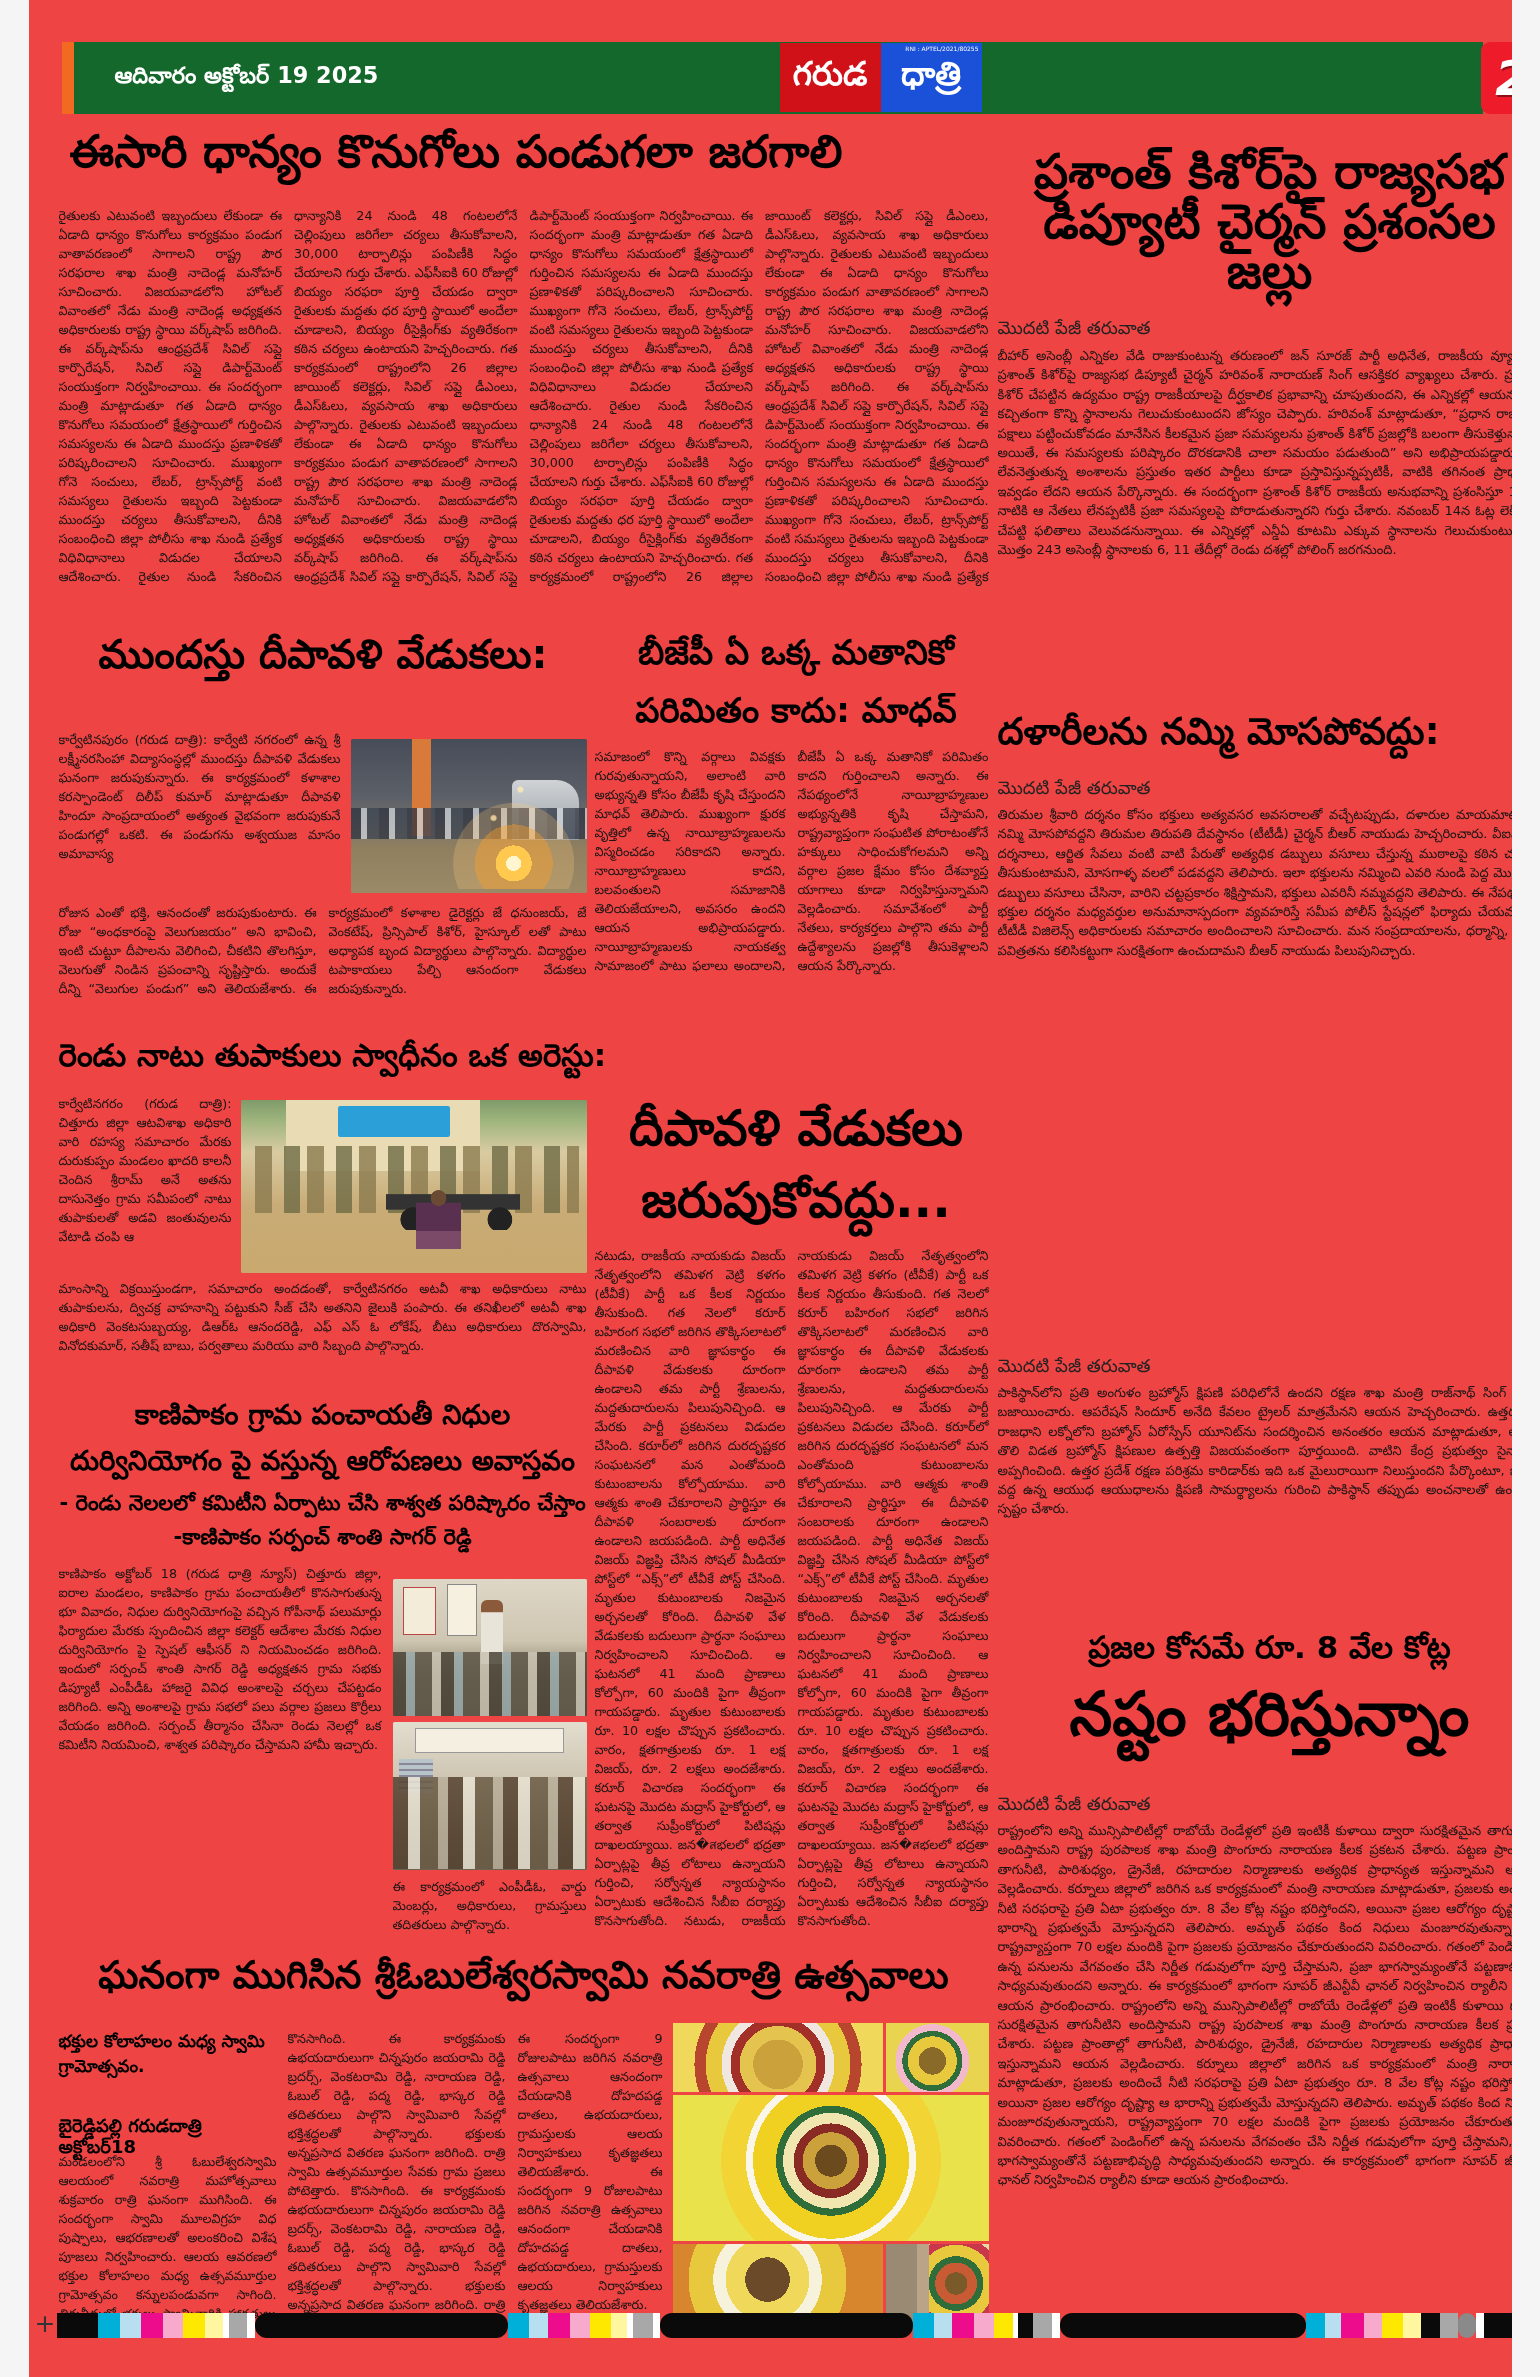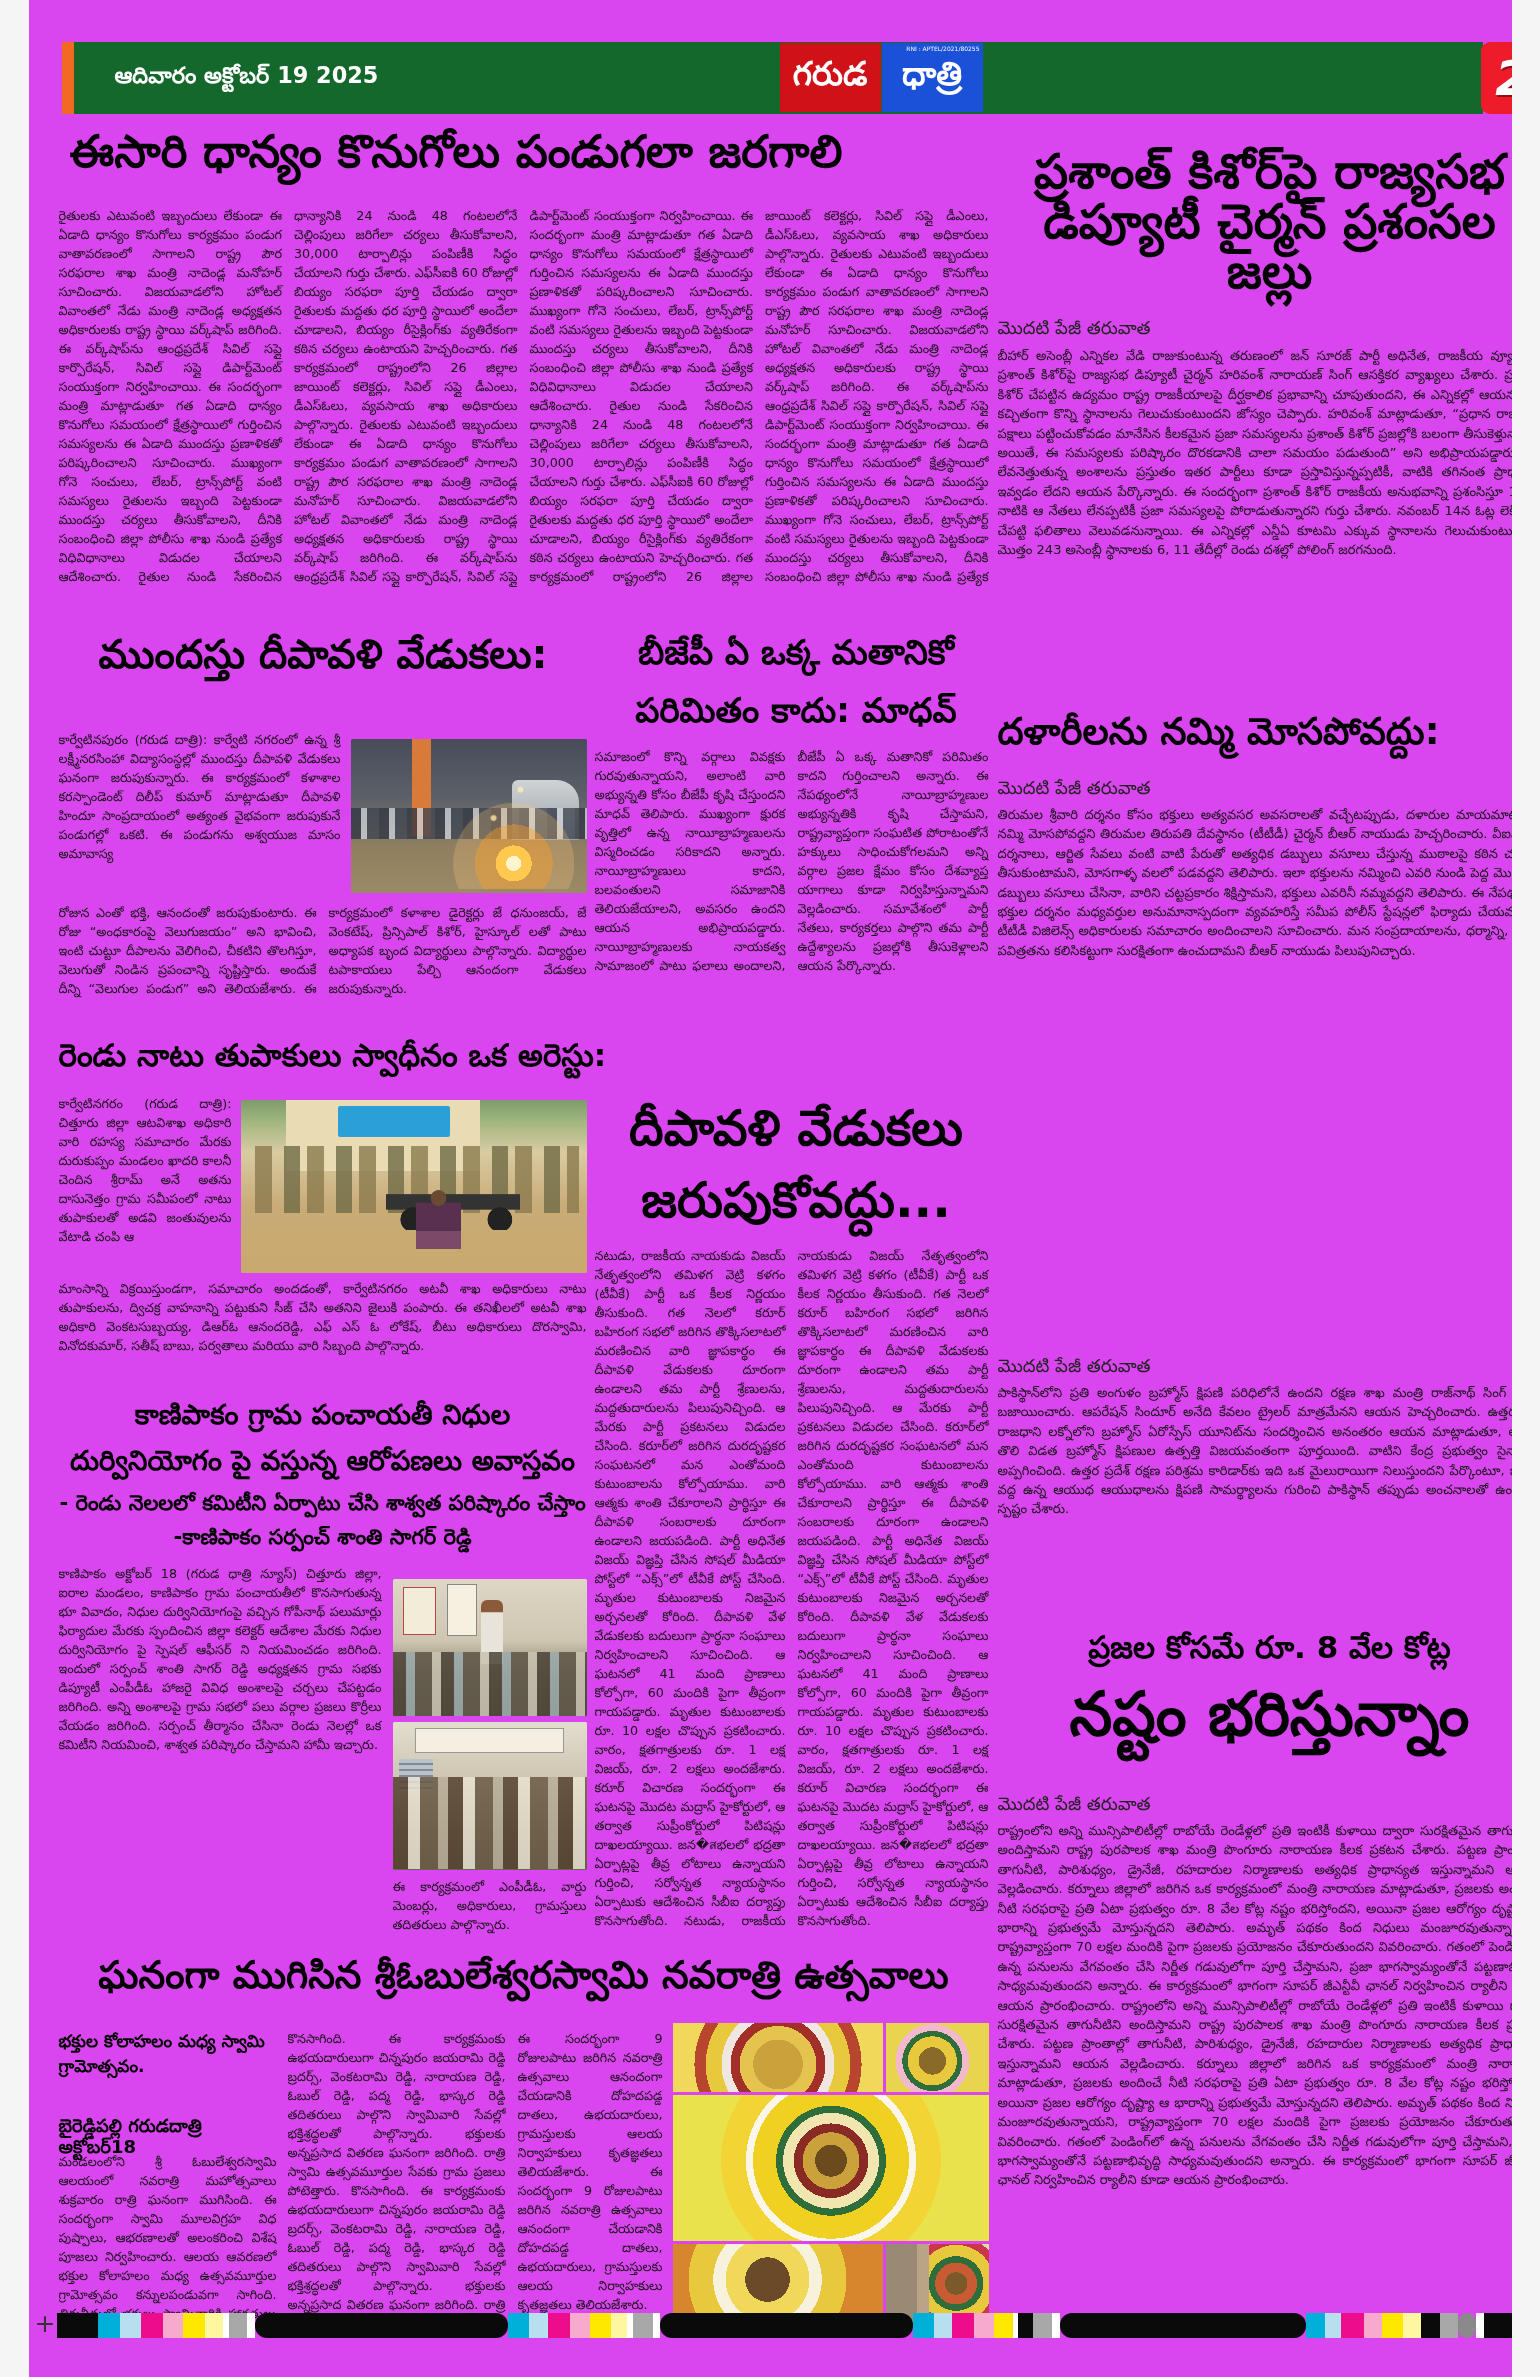--- a/index.html
+++ b/index.html
@@ -1,18 +1,18 @@
 <!DOCTYPE html>
 <html style="font-size:12px"><head>
 <meta charset="utf-8">
 <style>
   *{margin:0;padding:0;box-sizing:border-box}
   html,body{background:#f5f5f5}
   body{font-family:"DejaVu Sans","Liberation Sans",sans-serif;color:#111}
-  .page{position:relative;width:1483px;height:2377px;background:#d946ef;overflow:hidden;margin:0 auto}
+  .page{position:relative;width:1483px;height:2377px;background:#ef4444;overflow:hidden;margin:0 auto}
   .abs{position:absolute}
   .hl{font-weight:bold;color:#000;line-height:1.18}
   .center{text-align:center}
   .just{text-align:justify;text-justify:inter-word}
   .body-txt{font-size:12.7px;line-height:19px;color:#141414;overflow:hidden}
   .body-txt-lg{font-size:13px;line-height:19.4px;color:#141414;overflow:hidden}
   .cols2{column-count:2;column-gap:12px}
   .cols4{column-count:4;column-gap:12px}
   .cont-label{font-size:18px;font-weight:normal;color:#222}
   .photo{overflow:hidden;border-radius:1.5px;position:absolute}
@@ -23,21 +23,21 @@
 </style>
 </head>
 <body>
 
 <div class="page">
 
   <div class="abs" style="left:0;top:0;width:1541px;height:119px;">
     <div class="abs" style="left:33px;top:42px;width:12px;height:72px;background:#f26a21;"></div>
     <div class="abs" style="left:45px;top:42px;width:1409px;height:72px;background:#14682b;"></div>
     <div class="abs" style="left:86px;top:42px;height:72px;display:flex;align-items:center;color:#ffffff;font-weight:bold;font-size:22.4px;">ఆదివారం అక్టోబర్ 19 2025</div>
-    <div class="abs" style="left:751px;top:43px;width:203px;height:69px;display:flex;justify-content:space-between;">
+    <div class="abs" style="left:751px;top:43px;width:203px;height:69px;display:flex;">
       <div style="width:101px;height:69px;background:#d01218;display:flex;align-items:center;justify-content:center;">
         <span style="color:#fff;font-weight:bold;font-size:33px;">గరుడ</span>
       </div>
       <div style="width:101px;height:69px;background:#1b50d8;position:relative;display:flex;align-items:center;justify-content:center;">
         <span style="position:absolute;top:1.5px;right:3px;color:#fff;font-size:6px;">RNI : APTEL/2021/80255</span>
         <span style="color:#fff;font-weight:bold;font-size:33px;">ధాత్రి</span>
       </div>
     </div>
     <div class="abs" style="left:1452px;top:42px;width:63px;height:72px;background:#ee1c2b;border-radius:9px 3px 3px 9px;display:flex;align-items:center;justify-content:center;">
       <span style="color:#fff;font-weight:bold;font-style:italic;font-size:48px;text-shadow:1.5px 1.5px 0 #8d0f18;">2</span>

